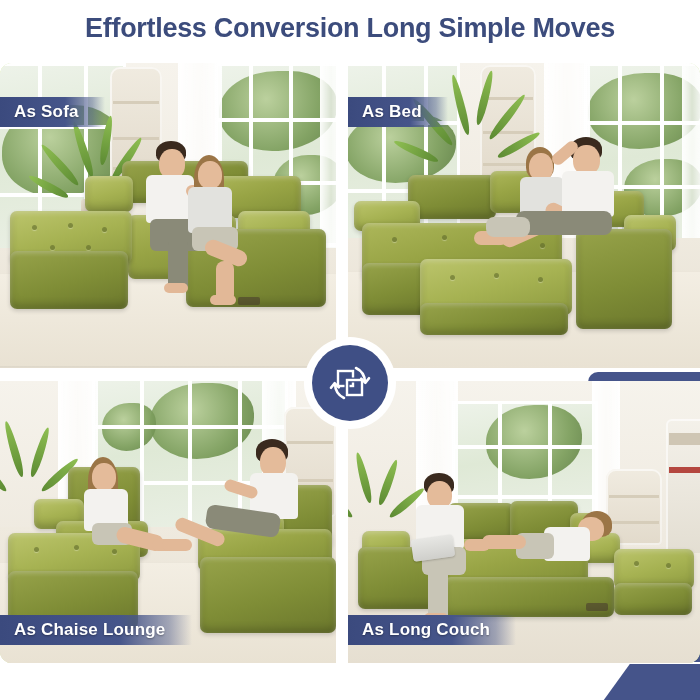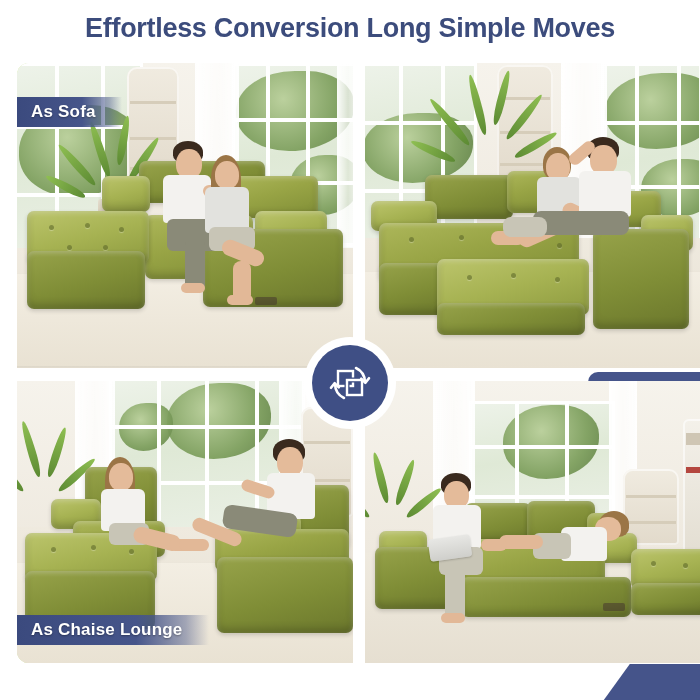--- a/index.html
+++ b/index.html
@@ -27,21 +27,20 @@
     background:#45548a;border-radius:10px 0 0 0;z-index:1;
   }
   
   .grid{
     position:absolute;left:0;top:63px;width:700px;height:600px;
     z-index:2;
   }
   .panel{
     position:absolute;width:336px;height:305px;overflow:hidden;
     background:#bef264;
-    margin-left:17px;
   }
   .panel.tl{left:0;top:0;border-radius:12px 0 0 0;}
   .panel.tr{left:348px;top:0;width:352px;border-radius:0 12px 0 0;}
   .panel.bl{left:0;top:318px;height:282px;border-radius:0 0 0 12px;}
   .panel.br{left:348px;top:318px;width:352px;height:282px;border-radius:0 0 12px 0;}
 
   
   .scene{position:absolute;inset:0;overflow:hidden;}
   .wall{position:absolute;inset:0;background:linear-gradient(180deg,#f6f3ec 0%,#efeae0 55%,#e9e3d7 100%);}
   .window{
@@ -301,20 +300,23 @@
       </div>
       <div class="person" style="left:208px;top:74px;width:96px;height:134px;">
         <div class="hair" style="left:14px;top:0;width:32px;height:24px;"></div>
         <div class="head" style="left:17px;top:8px;width:27px;height:30px;"></div>
         <div class="shirt" style="left:6px;top:34px;width:52px;height:46px;"></div>
         <div class="skin" style="left:-6px;top:10px;width:30px;height:12px;border-radius:6px;transform:rotate(-40deg)"></div>
         <div class="pants" style="left:-40px;top:74px;width:96px;height:24px;border-radius:8px;"></div>
         <div class="pants lt" style="left:-70px;top:80px;width:44px;height:20px;border-radius:8px;"></div>
       </div>
     </div>
+    <div class="badge top">
+      <span>As Bed</span>
+    </div>
   </div>
 
   <div class="panel bl">
     <div class="scene">
       <div class="wall"></div>
 
       <div class="window" style="left:92px;top:-4px;width:196px;height:176px;">
         <div class="greenery" style="left:58px;top:6px;width:104px;height:76px;"></div>
         <div class="greenery" style="left:10px;top:26px;width:54px;height:48px;"></div>
         <div class="mullion-v" style="left:48px;"></div>
@@ -445,20 +447,23 @@
       </div>
       <div class="person" style="left:150px;top:128px;width:120px;height:70px;">
         <div class="hair blonde" style="left:84px;top:2px;width:30px;height:26px;"></div>
         <div class="head" style="left:80px;top:8px;width:26px;height:24px;"></div>
         <div class="shirt" style="left:46px;top:18px;width:46px;height:34px;"></div>
         <div class="pants lt" style="left:18px;top:24px;width:38px;height:26px;border-radius:6px;"></div>
         <div class="skin" style="left:-16px;top:26px;width:44px;height:14px;border-radius:7px;"></div>
         <div class="skin" style="left:-34px;top:30px;width:26px;height:12px;border-radius:6px;"></div>
       </div>
     </div>
+    <div class="badge bot">
+      <span>As Long Couch</span>
+    </div>
   </div>
 </div>
 
 <div class="center-icon">
   <div class="disc">
     <svg width="46" height="46" viewBox="0 0 46 46" aria-hidden="true">
 
       <rect x="11" y="11" width="15" height="15" fill="none" stroke="#ffffff" stroke-width="2.4"></rect>
       <rect x="20" y="20" width="15" height="15" fill="none" stroke="#3f4f85" stroke-width="5"></rect>
       <rect x="20" y="20" width="15" height="15" fill="none" stroke="#ffffff" stroke-width="2.4"></rect>

